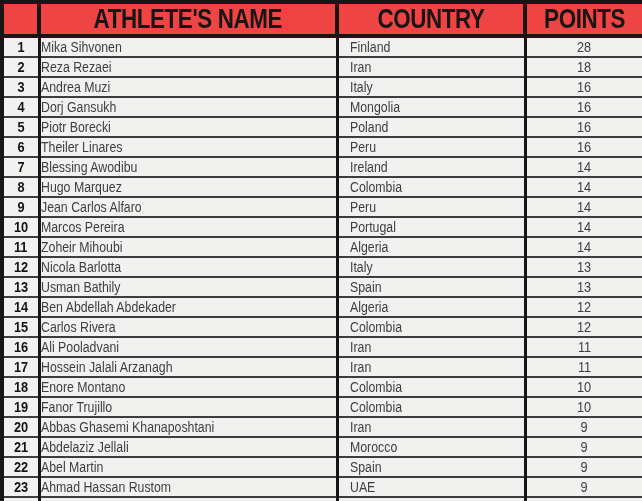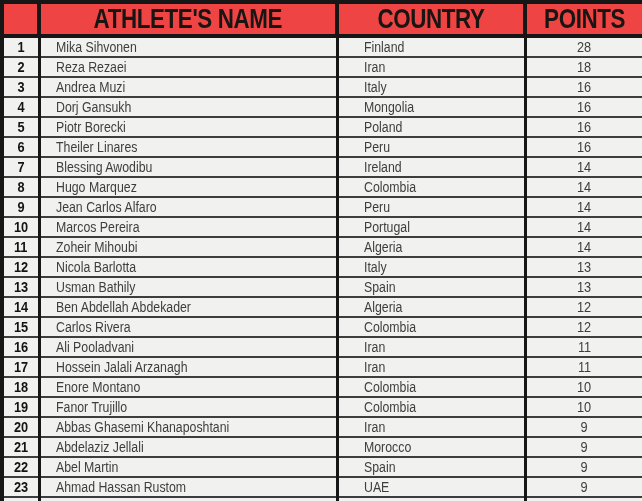--- a/index.html
+++ b/index.html
@@ -64,23 +64,23 @@
     color: #3e3e3e;
     line-height: 1;
   }
   td.rank-cell { text-align: center; }
   td.rank-cell .cell-text {
     transform-origin: center center;
     font-weight: 700;
     font-size: 14.5px;
     color: #141414;
   }
-  td.name-cell { text-align: left; padding-left: 15px; }
+  td.name-cell { text-align: left; }
   td.name-cell .cell-text { transform-origin: left center; }
-  td.country-cell { text-align: left; padding-left: 25px; }
+  td.country-cell { text-align: left; padding-left: 11px; }
   td.country-cell .cell-text { transform-origin: left center; }
   td.points-cell { text-align: center; }
   td.points-cell .cell-text { transform-origin: center center; font-size: 14.5px; }
 </style>
 </head>
 <body>
 
 <table class="standings">
   <colgroup>
     <col class="c-rank">

